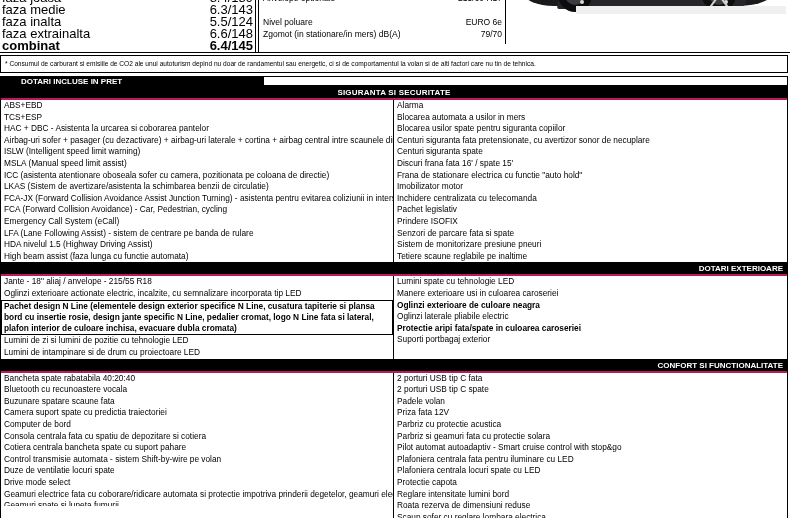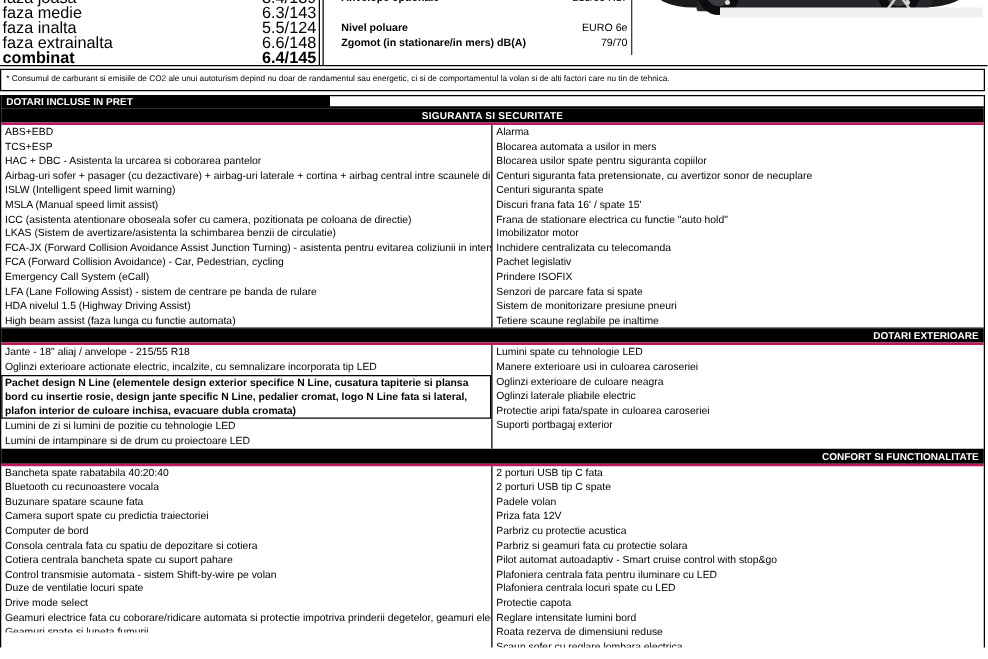--- a/index.html
+++ b/index.html
@@ -68,21 +68,21 @@
     left: 259px; top: -8px;
     width: 246px;
   }
   .tech-mid .mrow {
     height: 12px;
     line-height: 12px;
     font-size: 8.5px;
     position: relative;
     white-space: nowrap;
   }
-  .tech-mid .mrow .lbl { position: absolute; left: 14px; top: 0; font-weight: bold; }
+  .tech-mid .mrow .lbl { position: absolute; left: 4px; top: 0; }
   .tech-mid .mrow .val { position: absolute; right: 3px; top: 0; }
 
   
   .car-photo {
     position: absolute;
     left: 506px; top: -8px;
     width: 284px; height: 55px;
     overflow: hidden;
     background: #ffffff;
   }
@@ -168,21 +168,21 @@
     background: #000000;
     color: #ffffff;
     font-size: 8px;
     font-weight: bold;
     height: 11px;
     line-height: 11px;
     position: relative;
     overflow: hidden;
   }
   .bar.left-title { text-align: left; }
-  .bar.left-title .t { position: absolute; left: 4px; top: 0; }
+  .bar.left-title .t { position: absolute; left: 20px; top: 0; }
   .bar.left-title .gap {
     position: absolute;
     left: 263px; top: 1px;
     width: 524px; height: 8px;
     background: #ffffff;
   }
   .bar.center-title { text-align: center; }
   .bar.center-title .t {
     position: relative;
     display: block;
@@ -207,21 +207,21 @@
     position: relative;
   }
   .col.left  { border-right: 1px solid #000; }
   .item {
     font-size: 8.3px;
     line-height: 11.6px;
     padding: 0 3px;
     white-space: nowrap;
     overflow: hidden;
   }
-  .item.bold { font-weight: normal; }
+  .item.bold { font-weight: bold; }
   .item.boxed {
     font-weight: bold;
     white-space: normal;
     border: 1px solid #000;
     margin: 0px 0 0px 0;
     padding: 0 2px;
     line-height: 11.3px;
   }
   .item.clip { height: 6px; line-height: 11.6px; overflow: hidden; }
 </style>

